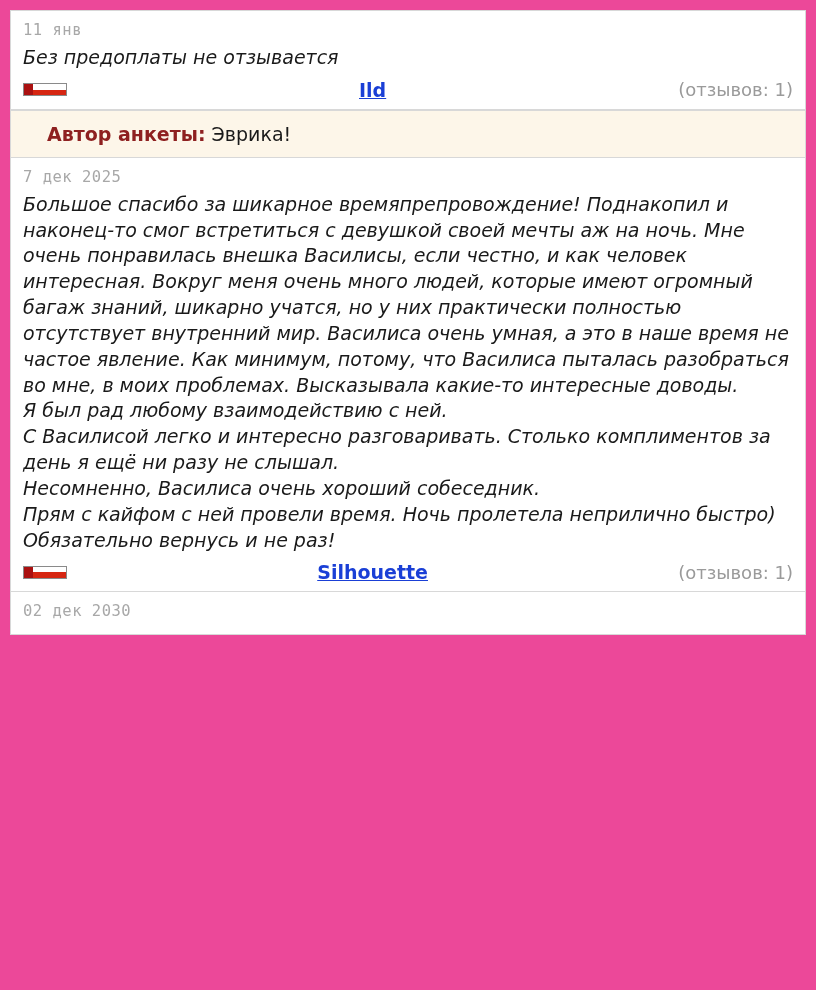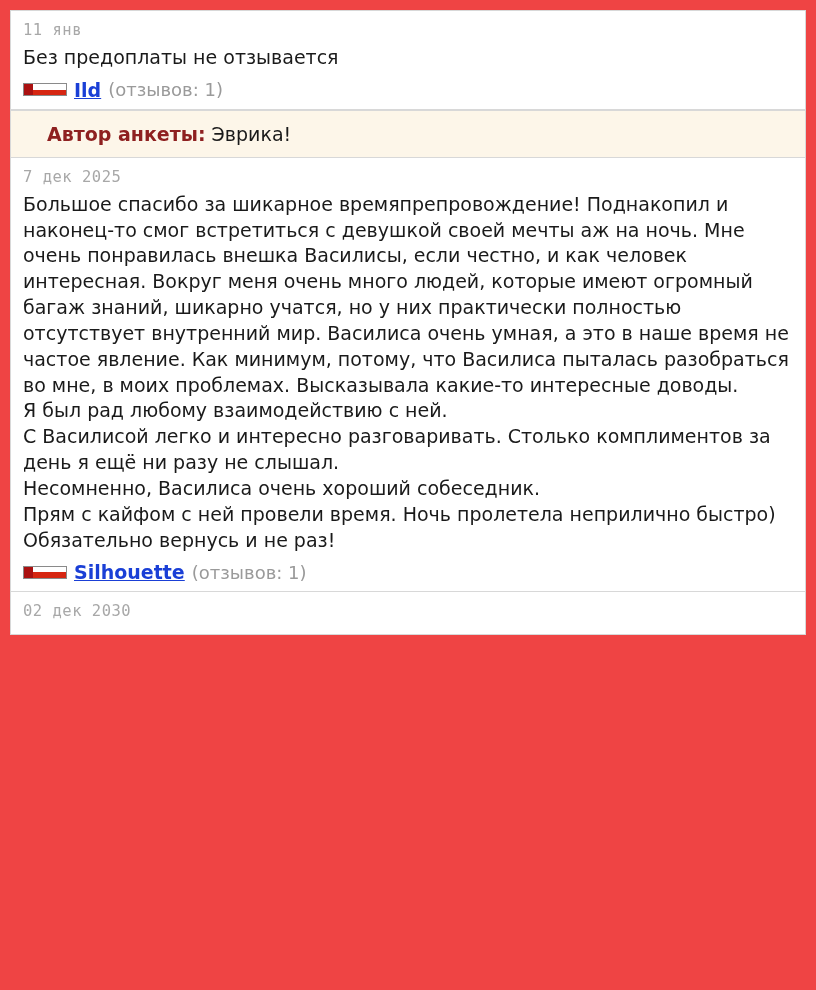--- a/index.html
+++ b/index.html
@@ -5,21 +5,21 @@
   html, body {
     margin: 0;
     padding: 0;
     background: #f0f0f0;
     font-family: "DejaVu Sans", sans-serif;
   }
   #page {
     width: 816px;
     height: 990px;
     box-sizing: border-box;
-    background: #ef4444;
+    background: #ec4899;
     padding: 10px 10px 0 10px;
     overflow: hidden;
   }
   .review-list {
     width: 796px;
     background: #ffffff;
     border: 1px solid #d8d8d8;
     box-sizing: border-box;
   }
   .review {
@@ -35,26 +35,28 @@
     color: #a8a8a8;
     letter-spacing: 0.5px;
     margin: 2px 0 6px 0;
   }
   .body {
     font-size: 19px;
     line-height: 1.36;
     color: #1a1a1a;
     margin: 0 0 6px 0;
     white-space: pre-line;
+    font-style: italic;
   }
   .author-line {
     display: flex;
     align-items: center;
     gap: 7px;
     margin-top: 8px;
+    justify-content: space-between;
   }
   .flag {
     width: 44px;
     height: 13px;
     border: 1px solid #8a8a8a;
     box-sizing: border-box;
     background: linear-gradient(to bottom, #ffffff 0 50%, #d62612 50% 100%);
     position: relative;
     flex: none;
   }

